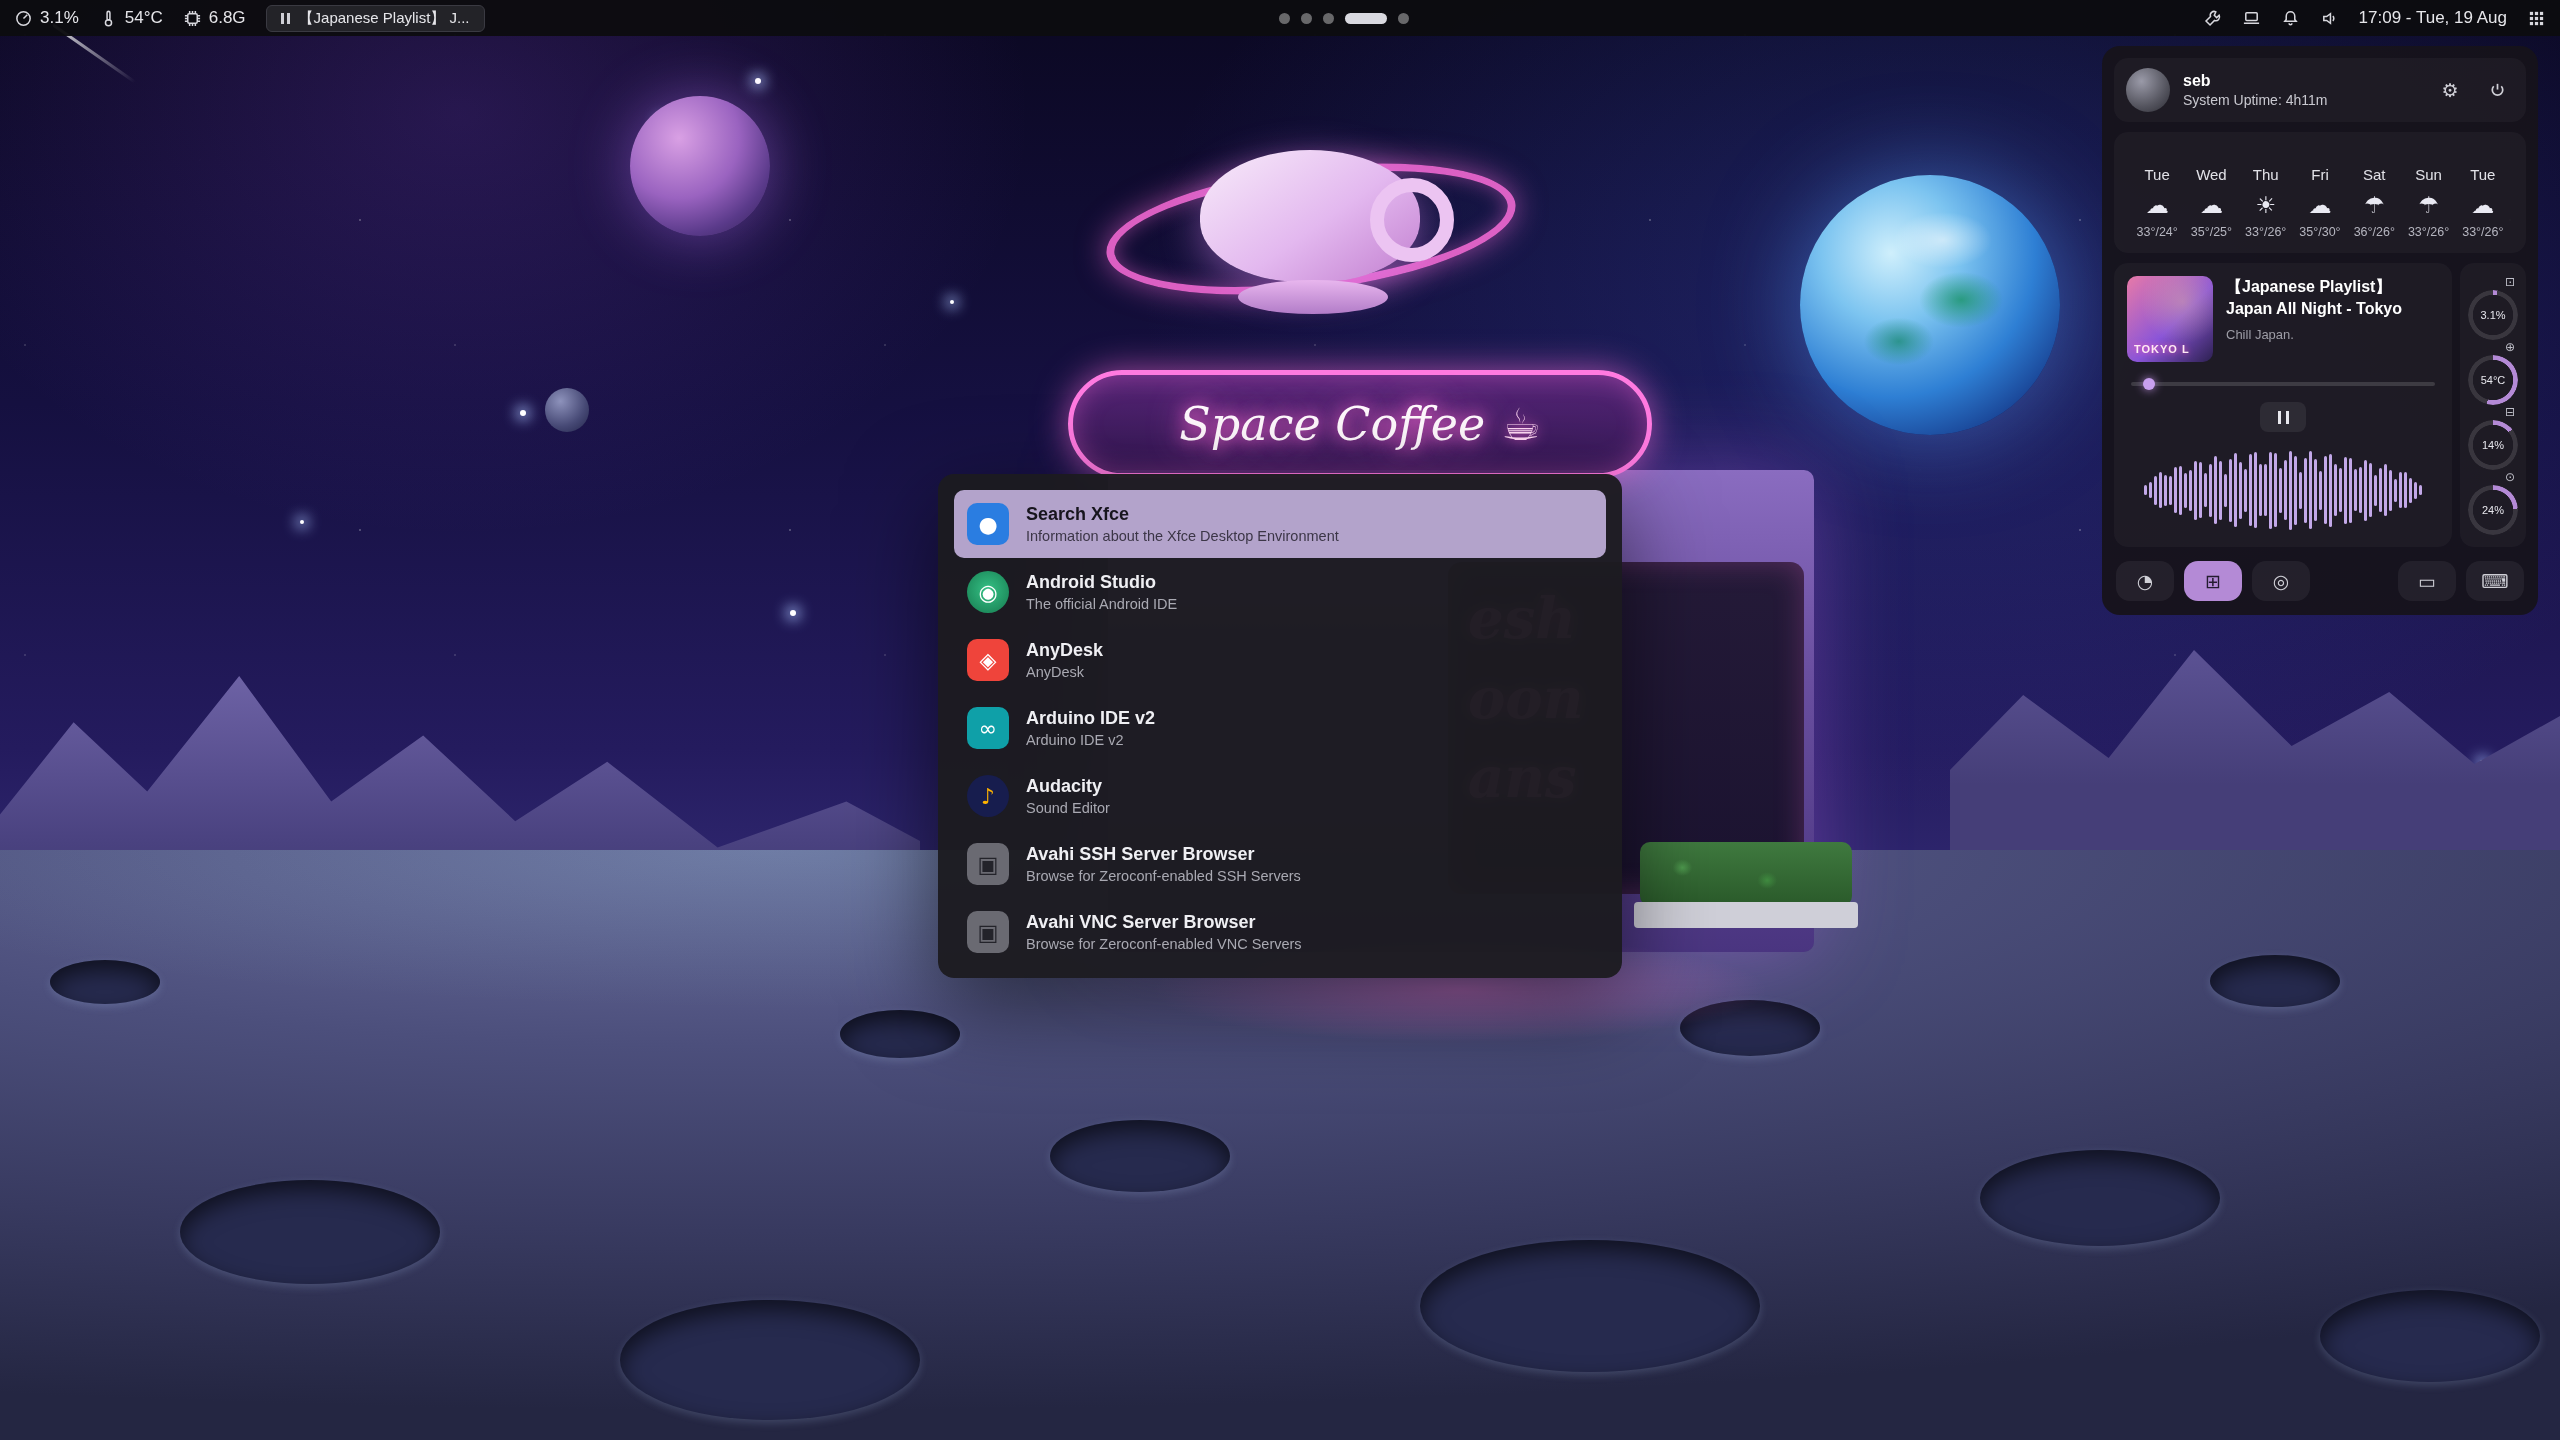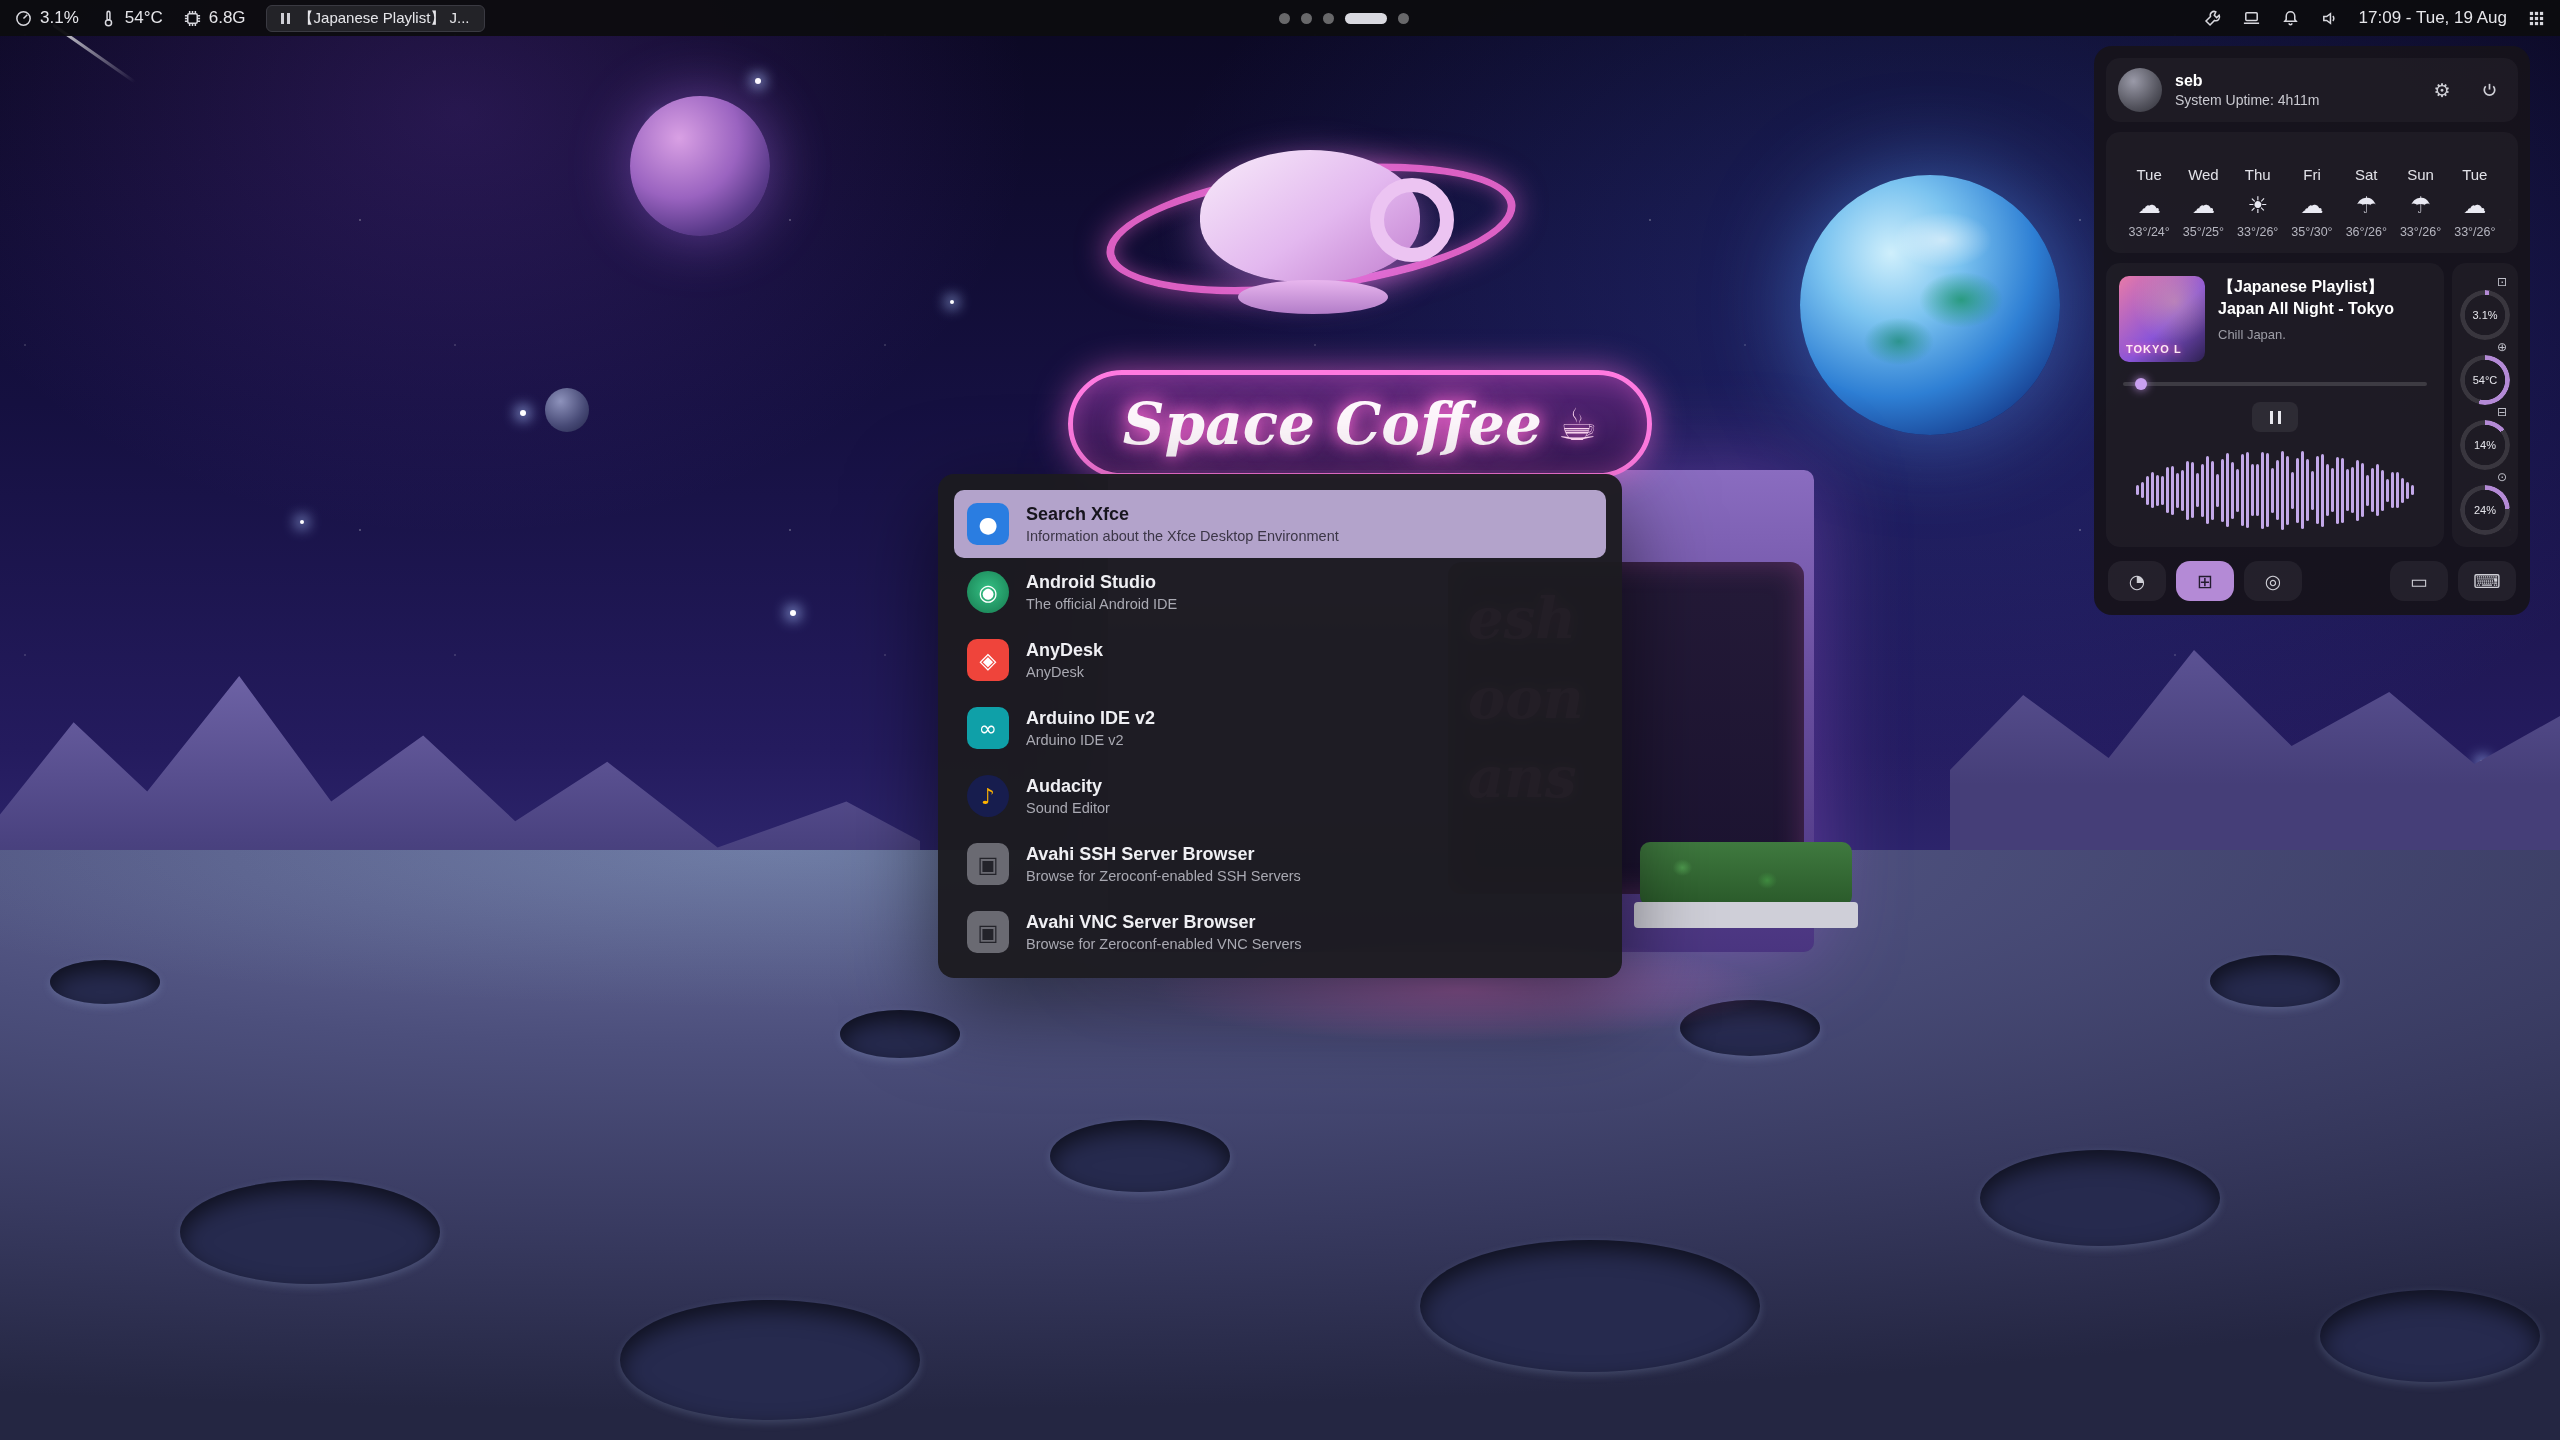--- a/index.html
+++ b/index.html
@@ -78,22 +78,22 @@
     box-shadow:0 10px 40px rgba(230,140,250,.45)}
   .cup::after{content:"";position:absolute;right:-34px;top:28px;width:56px;height:56px;border-radius:50%;
     border:14px solid #ecc4f2}
   .saucer{position:absolute;left:1238px;top:280px;width:150px;height:34px;border-radius:50%;
     background:linear-gradient(180deg,#e8b6ee,#b27cc8)}
 
   .neon-sign{position:absolute;left:1068px;top:370px;width:584px;height:108px;border-radius:60px;
     border:5px solid #ff7ae0;background:linear-gradient(180deg,rgba(95,40,125,.88),rgba(52,22,82,.88));
     box-shadow:0 0 34px rgba(255,110,220,.6), inset 0 0 26px rgba(255,110,220,.35);
     display:flex;align-items:center;justify-content:center;gap:16px;z-index:4}
-  .neon-text{font-family:"DejaVu Serif","Liberation Serif",serif;font-style:italic;font-weight:bold;
-    font-size:58px;color:#fff8fd;text-shadow:0 0 16px #ff6ad5,0 0 34px #ff6ad5;white-space:nowrap}
+  .neon-text{font-family:"DejaVu Serif","Liberation Serif",serif;font-style:italic;font-weight:normal;
+    font-size:46px;color:#fff8fd;text-shadow:0 0 16px #ff6ad5,0 0 34px #ff6ad5;white-space:nowrap}
   .neon-cup{font-size:44px;color:#ffd9f4;text-shadow:0 0 14px #ff6ad5}
 
   .shop{position:absolute;left:1108px;top:470px;width:706px;height:482px;border-radius:10px;z-index:3;
     background:linear-gradient(180deg,#8a6cc0,#6a4fa0 42%,#4a3580 100%);
     box-shadow:0 0 90px rgba(200,110,255,.35)}
   .shop-window{position:absolute;left:340px;top:92px;width:356px;height:332px;border-radius:14px;
     background:linear-gradient(180deg,#241a38,#1b1330);box-shadow:inset 0 0 30px rgba(255,110,220,.25);
     padding:26px 20px;display:flex;flex-direction:column;gap:18px}
   .neon-line{font-family:"DejaVu Serif","Liberation Serif",serif;font-style:italic;font-weight:bold;
     font-size:56px;color:#ff8ae0;text-shadow:0 0 14px #ff4ac8;line-height:1.1}
@@ -140,21 +140,21 @@
   .app-row.selected .app-name{color:#17151d}
   .app-row.selected .app-desc{color:#3c3647}
   .icon-xfce{background:#2a7de1}
   .icon-android-studio{background:radial-gradient(circle at 50% 45%,#35c185,#1f8f5f 70%);border-radius:50%}
   .icon-anydesk{background:#ef443b}
   .icon-arduino{background:#0fa0a8}
   .icon-audacity{background:#171d4e;border-radius:50%;color:#ffb300}
   .icon-avahi-ssh,.icon-avahi-vnc{background:#6a6a72;color:#23232a}
 
   
-  .sidebar{position:absolute;right:30px;top:46px;width:436px;z-index:40;
+  .sidebar{position:absolute;right:22px;top:46px;width:436px;z-index:40;
     background:rgba(22,19,27,.94);border-radius:18px;padding:12px;
     display:flex;flex-direction:column;gap:10px}
   .card{background:rgba(255,255,255,.035);border-radius:14px}
   .user-card{display:flex;align-items:center;gap:13px;padding:10px 12px}
   .avatar{width:44px;height:44px;border-radius:50%;flex:0 0 44px;
     background:radial-gradient(circle at 35% 30%,#9a9aa8,#55555f 60%,#2b2b33)}
   .user-meta{flex:1;min-width:0}
   .user-name{font-weight:bold;font-size:16px}
   .user-uptime{font-size:14px;color:#c9c9d0;margin-top:2px}
   .icon-btn{width:34px;height:34px;border-radius:50%;display:flex;align-items:center;justify-content:center;

